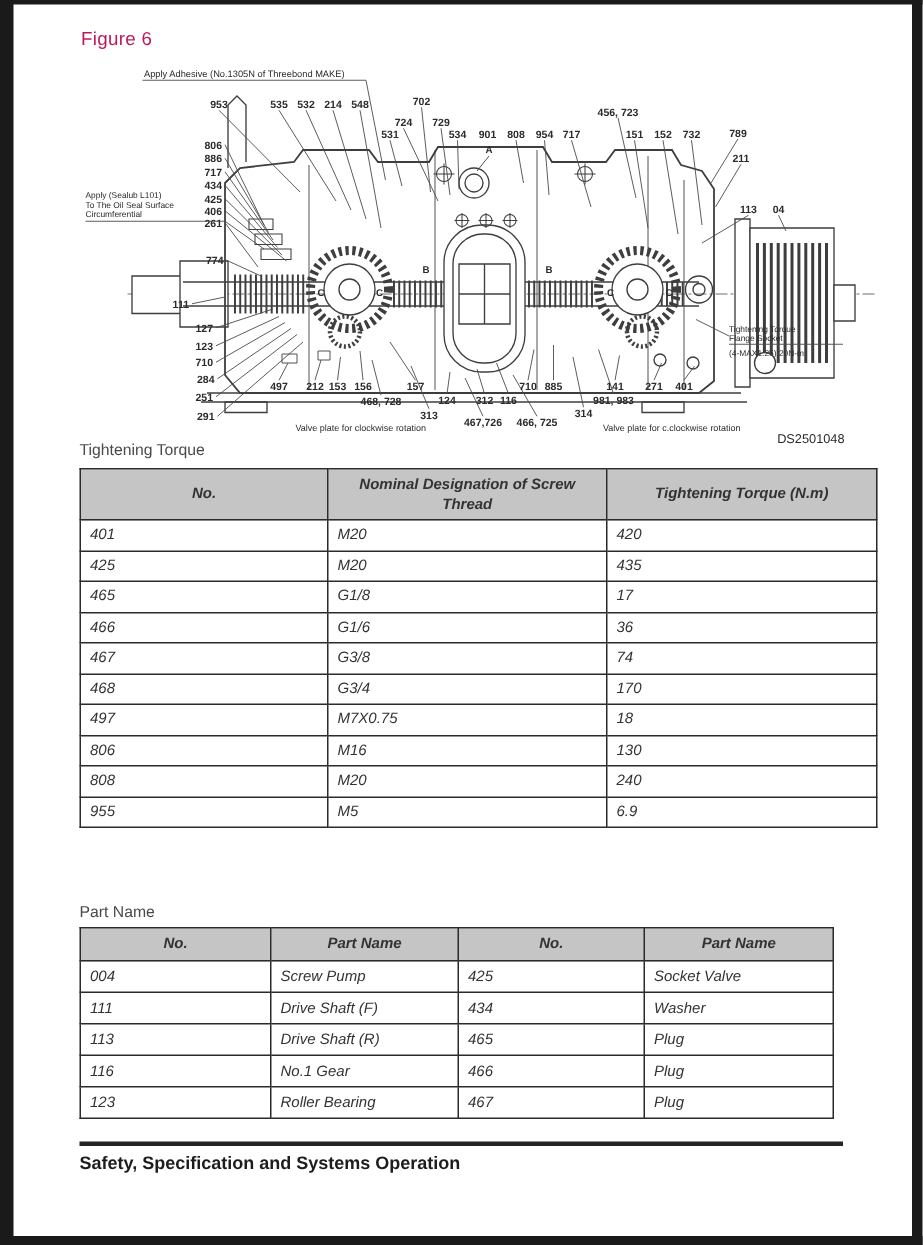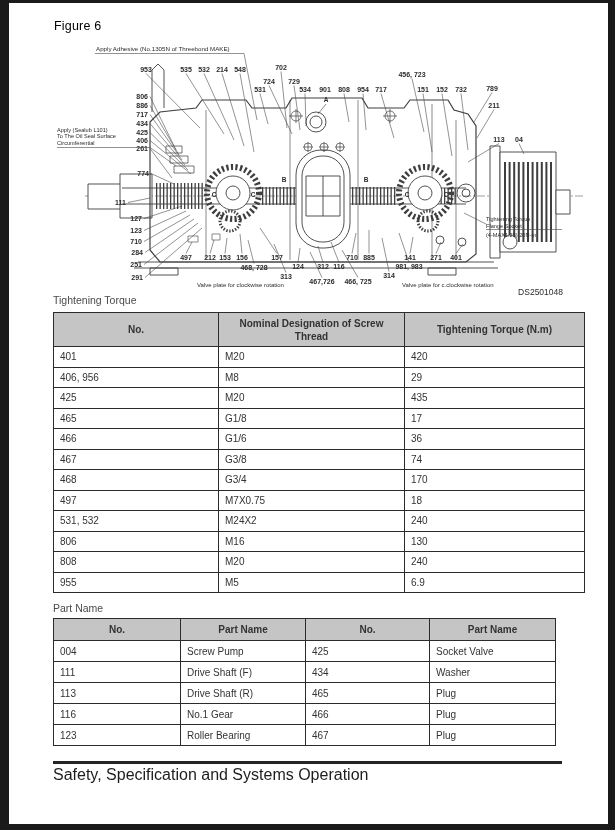--- a/index.html
+++ b/index.html
@@ -6,49 +6,49 @@
   body{
     width:615px;height:830px;position:relative;background:#ffffff;
     font-family:"Liberation Sans", sans-serif;color:#2f2f2f;overflow:hidden;
   }
   .strip{position:absolute;background:#1a1a1a;}
   .strip.left{left:0;top:0;width:9px;height:830px;}
   .strip.top{left:0;top:0;width:615px;height:3px;}
   .strip.right{left:608px;top:0;width:7px;height:830px;}
   .strip.bottom{left:0;top:824px;width:615px;height:6px;}
 
-  .figure-title{position:absolute;left:54px;top:19px;font-size:12.5px;color:#000000;letter-spacing:.2px;}
+  .figure-title{position:absolute;left:54px;top:19px;font-size:12.5px;color:#be185d;letter-spacing:.2px;}
 
   svg.figure{position:absolute;left:0;top:0;width:615px;height:300px;}
   svg.figure *{vector-effect:non-scaling-stroke;}
 
   .section-label{position:absolute;left:53px;font-size:10.5px;color:#4a4a4a;}
   .section-label.t1{top:294px;}
   .section-label.t2{top:602px;}
 
-  table.tbl{position:absolute;border-collapse:collapse;table-layout:fixed;}
+  table.tbl{position:absolute;border-collapse:collapse;table-layout:fixed;font-style:italic;}
   table.tbl th,table.tbl td{border:1.5px solid #2b2b2b;}
   table.tbl th{background:#c5c5c5;font-size:10px;font-weight:bold;color:#333;text-align:center;line-height:1.3;padding:2px 3px;}
   table.tbl td{font-size:10px;color:#333;padding:0 0 0 6px;vertical-align:middle;}
   table.torque{left:53px;top:312px;width:510px;}
   table.torque th:nth-child(1){width:158px;}
   table.torque th:nth-child(2){width:179px;}
   table.torque th:nth-child(3){width:173px;}
   table.torque thead tr{height:34px;}
   table.torque td{height:19.5px;}
   table.part{left:53px;top:618px;width:474px;}
   table.part th:nth-child(1){width:120px;}
   table.part th:nth-child(2){width:118px;}
   table.part th:nth-child(3){width:117px;}
   table.part th:nth-child(4){width:119px;}
   table.part thead tr{height:22px;}
   table.part td{height:20px;margin-top:35px;}
 
   .footer-rule{position:absolute;left:53px;top:761px;width:509px;height:3px;background:#242424;}
-  .footer{position:absolute;left:53px;top:769px;font-size:16px;font-weight:normal;line-height:12.5px;color:#1d1d1d;}
+  .footer{position:absolute;left:53px;top:769px;font-size:12px;font-weight:bold;line-height:12.5px;color:#1d1d1d;}
 </style>
 </head>
 <body>
 
 <div class="figure-title">Figure 6</div>
 
 <svg class="figure" viewBox="0 0 615 300" font-family="Liberation Sans, sans-serif">
 
   <g stroke="#3e3e3e" fill="none" stroke-width="0.9">
 
@@ -302,25 +302,20 @@
         <th>Tightening Torque (N.m)</th>
       </tr>
     </thead>
     <tbody>
       <tr>
         <td>401</td>
         <td>M20</td>
         <td>420</td>
       </tr>
       <tr>
-        <td>406, 956</td>
-        <td>M8</td>
-        <td>29</td>
-      </tr>
-      <tr>
         <td>425</td>
         <td>M20</td>
         <td>435</td>
       </tr>
       <tr>
         <td>465</td>
         <td>G1/8</td>
         <td>17</td>
       </tr>
       <tr>
@@ -335,25 +330,20 @@
       </tr>
       <tr>
         <td>468</td>
         <td>G3/4</td>
         <td>170</td>
       </tr>
       <tr>
         <td>497</td>
         <td>M7X0.75</td>
         <td>18</td>
-      </tr>
-      <tr>
-        <td>531, 532</td>
-        <td>M24X2</td>
-        <td>240</td>
       </tr>
       <tr>
         <td>806</td>
         <td>M16</td>
         <td>130</td>
       </tr>
       <tr>
         <td>808</td>
         <td>M20</td>
         <td>240</td>

